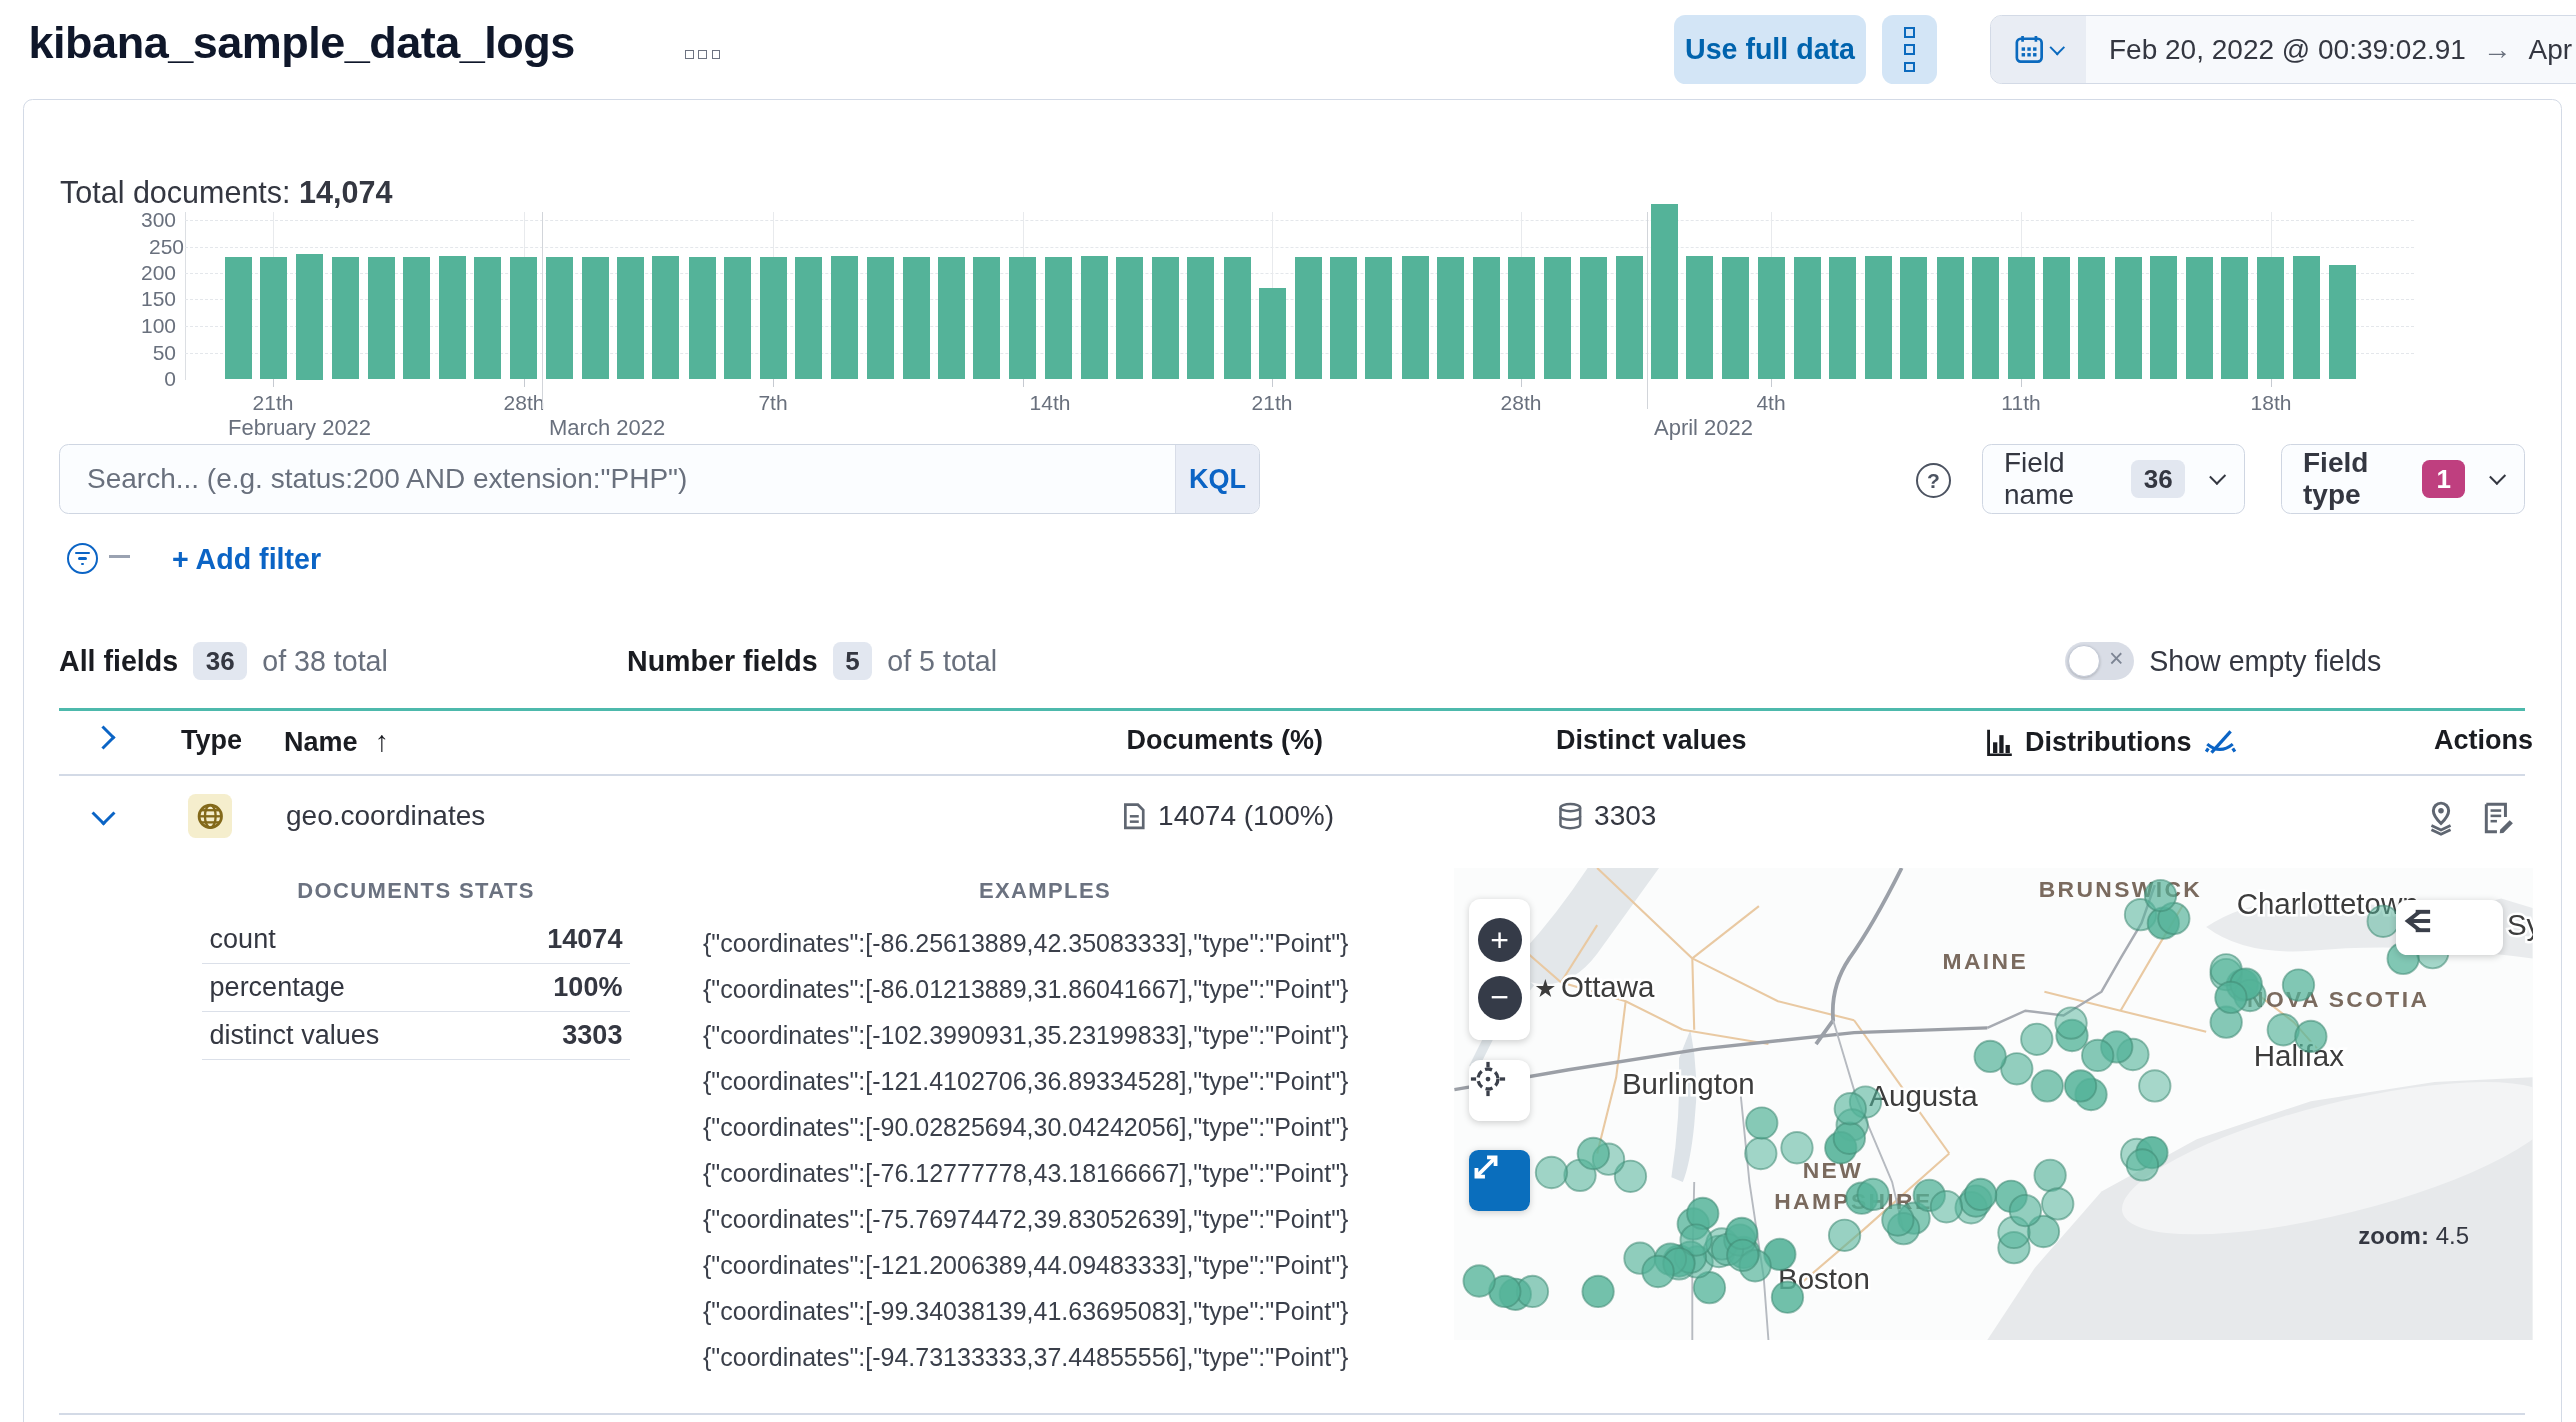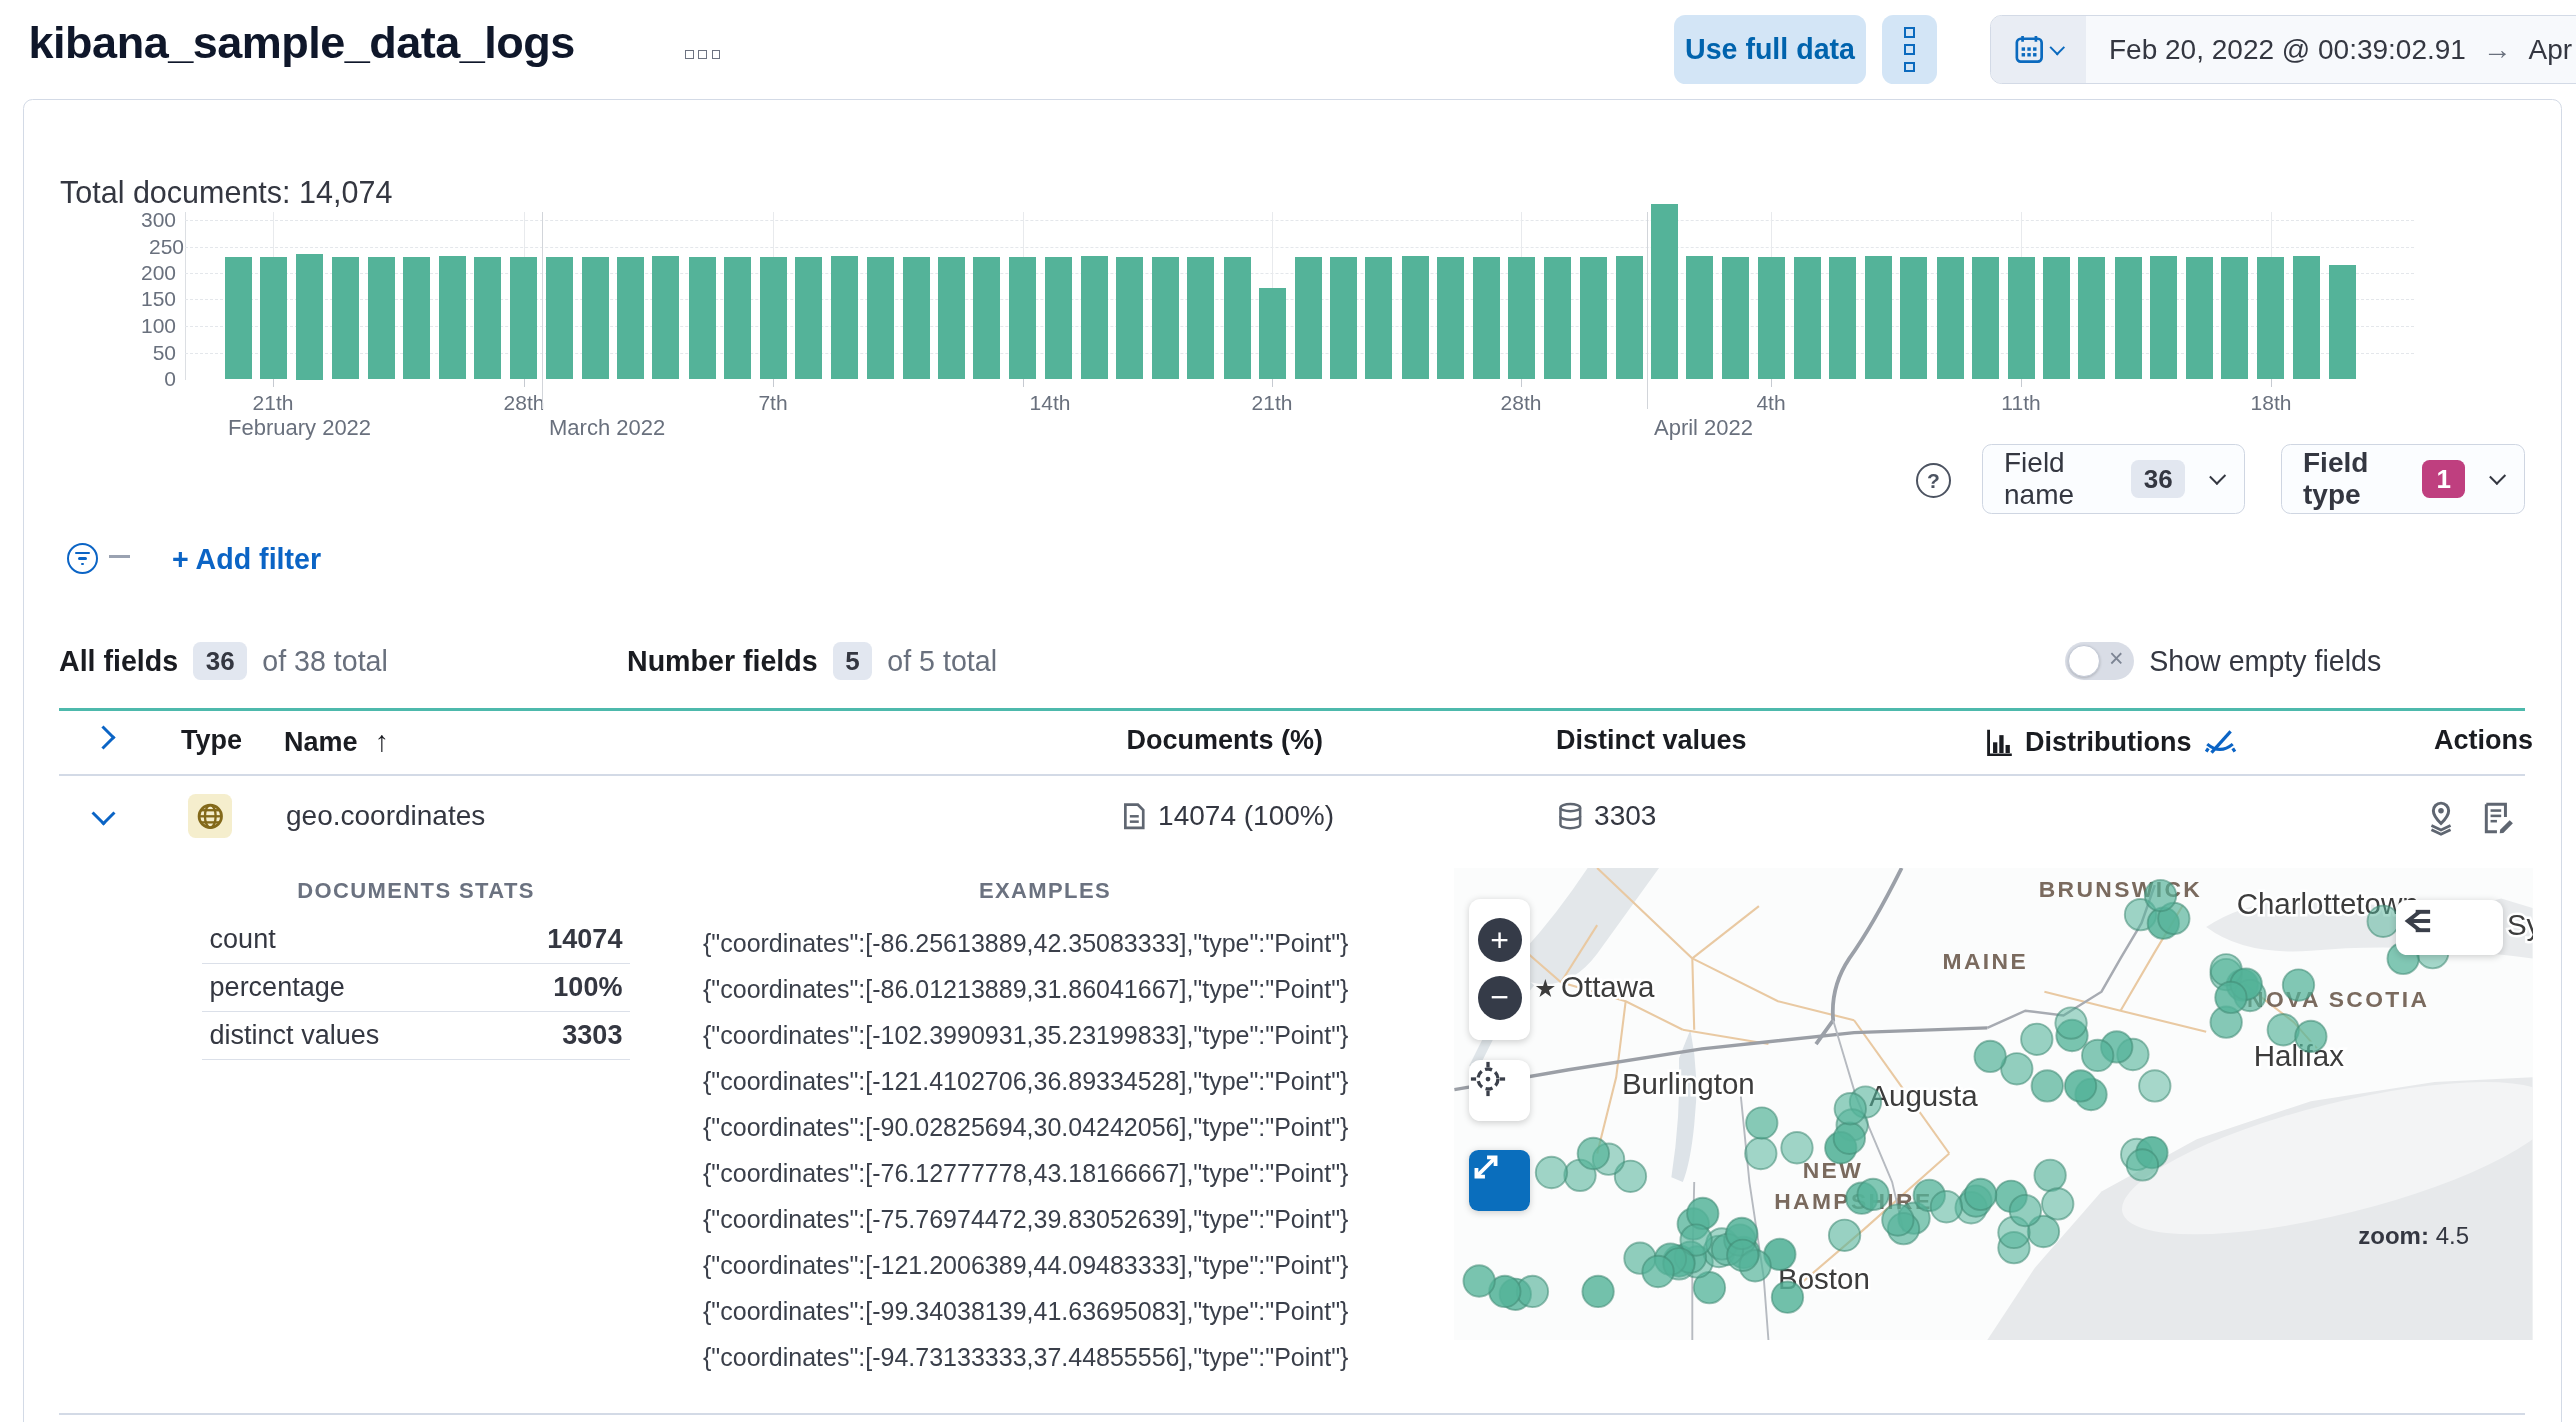--- a/index.html
+++ b/index.html
@@ -20,21 +20,21 @@
   #cal-seg { width:95px; height:100%; background:#e9edf4; display:flex; align-items:center; justify-content:center; gap:7.6px; cursor:pointer; }
   .chev { display:inline-block; width:13.3px; height:13.3px; border-right:2.9px solid #343741; border-bottom:2.9px solid #343741; transform:rotate(45deg); margin-top:-5.7px; }
   #cal-seg .chev { border-color:#0b6abe; width:10.5px; height:10.5px; }
   #date-text { display:flex; align-items:center; gap:17px; padding-left:23px; font-size:28px; color:#343741; white-space:nowrap; }
   #date-arrow { color:#69707d; font-size:28.6px; }
 
   
   #panel { left:23px; top:99px; width:2539px; height:1390px; background:#fff; border:1px solid #d3dae6; border-radius:9.5px; }
 
   #total-docs { left:60px; top:175px; font-size:30.5px; }
-  #total-docs b { font-weight:400; }
+  #total-docs b { font-weight:700; }
 
   
   #chart { left:124px; top:204px; width:2323px; height:248px; }
   .ylab { position:absolute; width:52px; text-align:right; font-size:21px; color:#69707d; transform:translateY(-50%); }
   .ygrid { position:absolute; left:61px; width:2229px; height:0; border-top:1.9px dashed #e4e7eb; }
   .vline { position:absolute; width:1px; background:#e8eaed; top:7.6px; }
   .mline { position:absolute; width:1px; background:#d2d5da; top:7.6px; }
   .axisl { position:absolute; left:61px; top:7.6px; width:1px; height:168px; background:#dcdfe3; }
   .bar { position:absolute; background:#54b399; }
   .tick { position:absolute; width:1px; height:7.6px; top:175px; background:#c6cad1; }
@@ -257,20 +257,24 @@
       <div class="bar" style="left:1954px;width:27px;top:53px;height:122px;background:#54b399"></div>
       <div class="bar" style="left:1991px;width:27px;top:53px;height:122px;background:#54b399"></div>
       <div class="bar" style="left:2026px;width:27px;top:52px;height:123px;background:#54b399"></div>
       <div class="bar" style="left:2062px;width:27px;top:53px;height:122px;background:#54b399"></div>
       <div class="bar" style="left:2097px;width:27px;top:53px;height:122px;background:#54b399"></div>
       <div class="bar" style="left:2133px;width:27px;top:53px;height:122px;background:#54b399"></div>
       <div class="bar" style="left:2169px;width:27px;top:52px;height:123px;background:#54b399"></div>
       <div class="bar" style="left:2205px;width:27px;top:61px;height:114px;background:#54b399"></div>
     </div>
 
+  <div class="ctrl" id="search-box">
+    <input type="text" placeholder="Search... (e.g. status:200 AND extension:&quot;PHP&quot;)" style="">
+    <div id="kql-badge">KQL</div>
+  </div>
   <div class="abs" id="help-icon">
       <span>?</span>
     </div>
   <div class="ctrl" id="sel-fieldname">
     <span>Field name</span>
     <span class="badge-gray">36</span>
     <span class="spacer"></span>
     <span class="chev"></span>
   </div>
   <div class="ctrl" id="sel-fieldtype">

